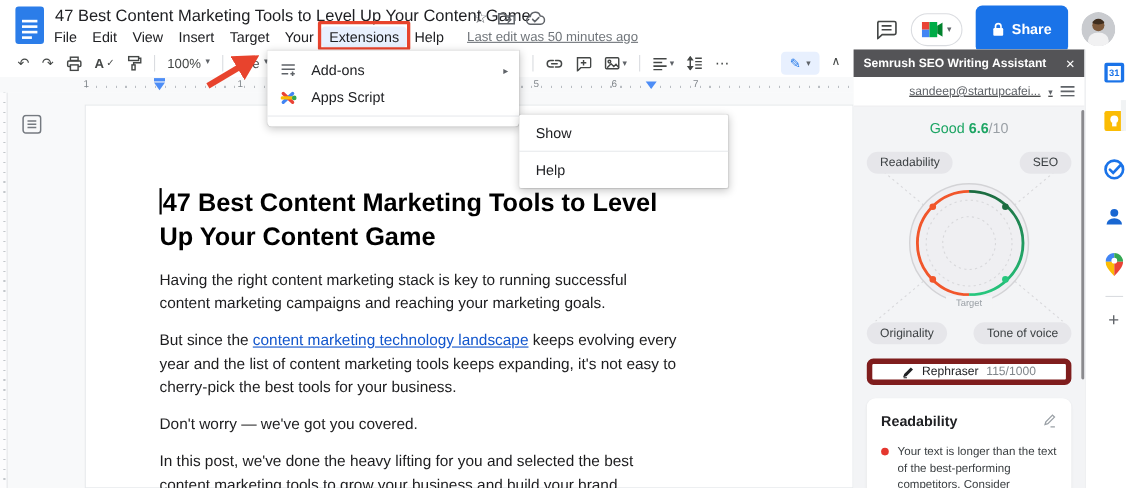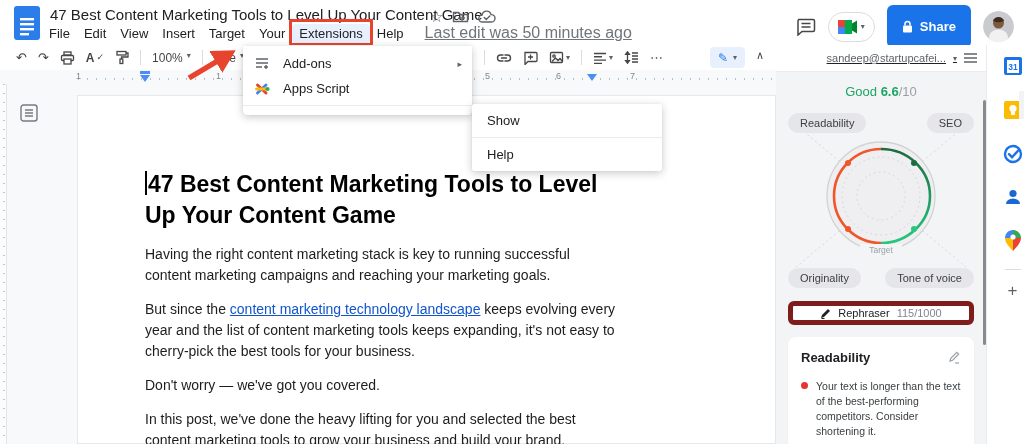--- a/index.html
+++ b/index.html
@@ -10,21 +10,21 @@
   
   .titlebar { position:absolute; left:0; top:0; width:1024px; height:45px; background:#fff; z-index:10; }
   .docs-logo { position:absolute; left:13px; top:5px; }
   .doc-title { position:absolute; left:50px; top:6px; font-size:15px; color:#202124; white-space:nowrap; }
   .title-icons { position:absolute; left:430px; top:9px; display:flex; gap:9px; align-items:center; color:#5f6368; }
   .glyph-icon { font-size:15px; color:#5f6368; line-height:1; }
   .menubar { position:absolute; left:42px; top:23px; display:flex; align-items:center; height:20px; }
   .menu-item { font-size:13px; color:#202124; padding:2px 7px; border-radius:4px; white-space:nowrap; }
   .menu-item.active { background:#e8f0fe; position:relative; }
   .redbox { position:absolute; left:-3px; top:-5px; right:-3px; bottom:-3px; border:3px solid #e8432d; border-radius:2px; z-index:60; pointer-events:none; }
-  .last-edit { font-size:16px; color:#70757a; text-decoration:underline; margin-left:14px; white-space:nowrap; }
+  .last-edit { font-size:12px; color:#70757a; text-decoration:underline; margin-left:14px; white-space:nowrap; }
   .tb-right { position:absolute; right:10px; top:5px; display:flex; align-items:center; gap:12px; }
   .meet-pill { display:flex; align-items:center; gap:4px; border:1px solid #dadce0; border-radius:16px; height:30px; padding:0 9px; background:#fff; }
   .share-btn { display:flex; align-items:center; gap:7px; background:#1a73e8; color:#fff; font-size:13px; font-weight:bold; height:43px; padding:0 15px; border-radius:6px; border:none; }
   .avatar { width:31px; height:31px; border-radius:50%; overflow:hidden; }
 
   
   .toolbar { position:absolute; left:0; top:45px; width:1024px; height:25px; background:#fff; display:flex; align-items:center; padding-left:16px; gap:11px; z-index:10; }
   .tbtn { color:#444746; font-size:13px; line-height:1; display:flex; align-items:center; gap:2px; }
   .tsep { width:1px; height:15px; background:#dadce0; }
   .tsel { font-size:12px; color:#444746; display:flex; align-items:flex-start; gap:4px; }
@@ -325,20 +325,24 @@
   </div>
 </div>
 
 <div class="submenu">
   <div class="sub-row">Show</div>
   <div class="sub-sep"></div>
   <div class="sub-row">Help</div>
 </div>
 
 <div class="semrush">
+  <div class="sem-header">
+    <span class="t">Semrush SEO Writing Assistant</span>
+    <span class="sem-close">×</span>
+  </div>
   <div class="sem-account">
     <span class="sem-email">sandeep@startupcafei...</span>
     <span class="dd">▾</span>
     <svg width="13" height="10" viewBox="0 0 13 10" stroke="#5f6368" stroke-width="1.5">
       <path d="M0 1 h13 M0 5 h13 M0 9 h13"></path>
     </svg>
   </div>
   <div class="sem-body">
     <div class="score">
       <span class="g">Good</span>

